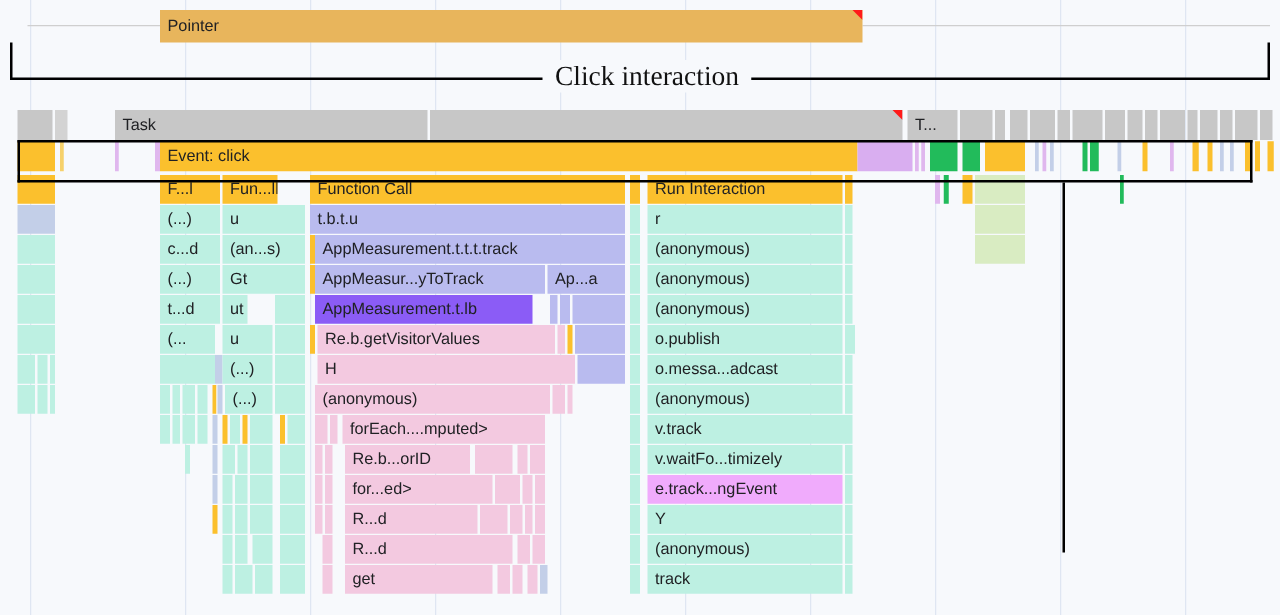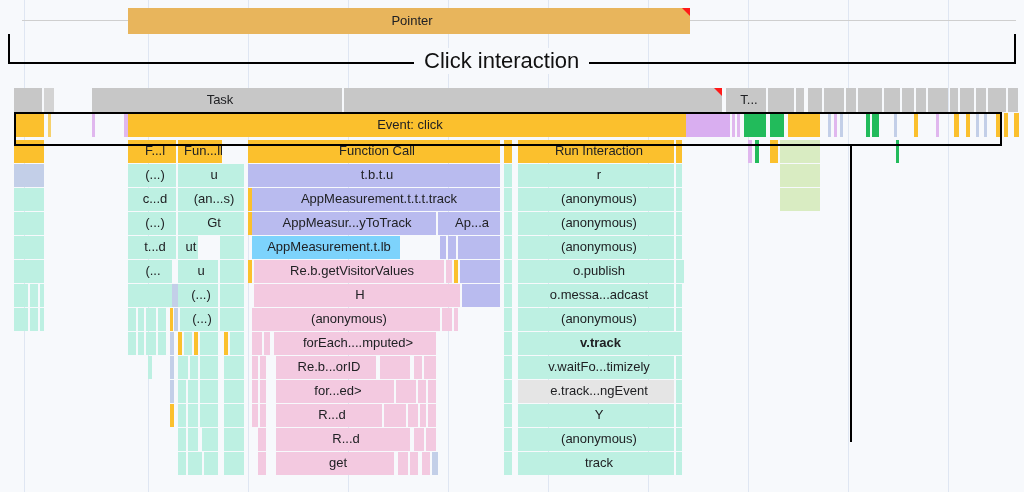--- a/index.html
+++ b/index.html
@@ -11,21 +11,21 @@
     position:relative;
   }
   #stage{position:absolute;left:0;top:0;width:1024px;height:492px;overflow:hidden;}
 
   
   .gridline{position:absolute;top:0;width:1px;height:492px;background:#dfe6f2;}
 
   
   .bar{position:absolute;box-sizing:border-box;overflow:hidden;
        white-space:nowrap;font-size:13px;color:#202124;line-height:23px;}
-  .bar.lbl{padding-left:6px;text-align:center;}
+  .bar.lbl{padding-left:6px;}
 
   .c-orange{background:#e8b55c;}
 
   
   .hatch{
     background-image:repeating-linear-gradient(
       -45deg,#f3a2a2 0px,#f3a2a2 2px,#fdeaea 2px,#fdeaea 6px);
   }
   .warn-tri{position:absolute;width:0;height:0;
     border-top:8px solid #ff1a1a;border-left:8px solid transparent;}
@@ -67,21 +67,21 @@
   <div class="track-rule" style="left:690px;top:20px;width:326px;"></div>
 
   <div class="bar lbl c-orange" style="left:128px;top:8px;width:562px;height:26px;line-height:26px;">
     <span>Pointer</span>
     <span class="warn-tri" style="right:0;top:0;"></span>
   </div>
 
   <div class="ann-line" style="left:8px;top:34px;width:2px;height:30px;"></div>
   <div class="ann-line" style="left:1014px;top:34px;width:2px;height:30px;"></div>
   <div class="ann-line" style="left:8px;top:62px;width:1008px;height:2px;"></div>
-  <div class="ann-label" style="left:414px;top:48px;">Click interaction</div>
+  <div class="ann-label" style="left:434px;top:48px;font-family:Liberation Serif, serif;">Click interaction</div>
 
   <div id="rows">
       <div>
         <div class="bar" style="left: 14px; top: 88px; width: 28px; height: 24px; line-height: 23px; background: rgb(199, 199, 199);"></div>
         <div class="bar" style="left: 44px; top: 88px; width: 10px; height: 24px; line-height: 23px; background: rgb(211, 211, 211);"></div>
         <div class="bar lbl" style="left: 92px; top: 88px; width: 250px; height: 24px; line-height: 23px; background: rgb(199, 199, 199);"><span>Task</span></div>
         <div class="bar hatch" style="left: 344px; top: 88px; width: 378px; height: 24px; line-height: 23px; background: rgb(199, 199, 199);">
           <span class="warn-tri" style="right: 0px; top: 0px;"></span>
         </div>
         <div class="bar lbl" style="left: 726px; top: 88px; width: 40px; height: 24px; line-height: 23px; background: rgb(199, 199, 199);"><span>T...</span></div>
@@ -173,21 +173,21 @@
         <div class="bar lbl" style="left: 438px; top: 212px; width: 62px; height: 23px; line-height: 22px; background: rgb(185, 187, 239);"><span>Ap...a</span></div>
         <div class="bar" style="left: 504px; top: 212px; width: 8px; height: 23px; line-height: 22px; background: rgb(189, 240, 226);"></div>
         <div class="bar lbl" style="left: 518px; top: 212px; width: 156px; height: 23px; line-height: 22px; background: rgb(189, 240, 226);"><span>(anonymous)</span></div>
         <div class="bar" style="left: 676px; top: 212px; width: 6px; height: 23px; line-height: 22px; background: rgb(189, 240, 226);"></div>
       </div>
       <div>
         <div class="bar" style="left: 14px; top: 236px; width: 30px; height: 23px; line-height: 22px; background: rgb(189, 240, 226);"></div>
         <div class="bar lbl" style="left: 128px; top: 236px; width: 48px; height: 23px; line-height: 22px; background: rgb(189, 240, 226);"><span>t...d</span></div>
         <div class="bar lbl" style="left: 178px; top: 236px; width: 20px; height: 23px; line-height: 22px; background: rgb(189, 240, 226);"><span>ut</span></div>
         <div class="bar" style="left: 220px; top: 236px; width: 24px; height: 23px; line-height: 22px; background: rgb(189, 240, 226);"></div>
-        <div class="bar lbl" style="left: 252px; top: 236px; width: 148px; height: 23px; line-height: 22px; background: #7dd3fc;"><span>AppMeasurement.t.lb</span></div>
+        <div class="bar lbl" style="left: 252px; top: 236px; width: 174px; height: 23px; line-height: 22px; background: #8b5cf6;"><span>AppMeasurement.t.lb</span></div>
         <div class="bar" style="left: 440px; top: 236px; width: 6px; height: 23px; line-height: 22px; background: rgb(185, 187, 239);"></div>
         <div class="bar" style="left: 448px; top: 236px; width: 8px; height: 23px; line-height: 22px; background: rgb(185, 187, 239);"></div>
         <div class="bar" style="left: 458px; top: 236px; width: 42px; height: 23px; line-height: 22px; background: rgb(185, 187, 239);"></div>
         <div class="bar" style="left: 504px; top: 236px; width: 8px; height: 23px; line-height: 22px; background: rgb(189, 240, 226);"></div>
         <div class="bar lbl" style="left: 518px; top: 236px; width: 156px; height: 23px; line-height: 22px; background: rgb(189, 240, 226);"><span>(anonymous)</span></div>
         <div class="bar" style="left: 676px; top: 236px; width: 6px; height: 23px; line-height: 22px; background: rgb(189, 240, 226);"></div>
       </div>
       <div>
         <div class="bar" style="left: 14px; top: 260px; width: 30px; height: 23px; line-height: 22px; background: rgb(189, 240, 226);"></div>
         <div class="bar lbl" style="left: 128px; top: 260px; width: 44px; height: 23px; line-height: 22px; background: rgb(189, 240, 226);"><span>(...</span></div>
@@ -244,21 +244,21 @@
         <div class="bar" style="left: 178px; top: 332px; width: 4px; height: 23px; line-height: 22px; background: rgb(251, 192, 45);"></div>
         <div class="bar" style="left: 184px; top: 332px; width: 8px; height: 23px; line-height: 22px; background: rgb(189, 240, 226);"></div>
         <div class="bar" style="left: 194px; top: 332px; width: 4px; height: 23px; line-height: 22px; background: rgb(251, 192, 45);"></div>
         <div class="bar" style="left: 200px; top: 332px; width: 18px; height: 23px; line-height: 22px; background: rgb(189, 240, 226);"></div>
         <div class="bar" style="left: 224px; top: 332px; width: 4px; height: 23px; line-height: 22px; background: rgb(251, 192, 45);"></div>
         <div class="bar" style="left: 230px; top: 332px; width: 14px; height: 23px; line-height: 22px; background: rgb(189, 240, 226);"></div>
         <div class="bar" style="left: 252px; top: 332px; width: 10px; height: 23px; line-height: 22px; background: rgb(243, 201, 224);"></div>
         <div class="bar" style="left: 264px; top: 332px; width: 6px; height: 23px; line-height: 22px; background: rgb(243, 201, 224);"></div>
         <div class="bar lbl" style="left: 274px; top: 332px; width: 162px; height: 23px; line-height: 22px; background: rgb(243, 201, 224);"><span>forEach....mputed&gt;</span></div>
         <div class="bar" style="left: 504px; top: 332px; width: 8px; height: 23px; line-height: 22px; background: rgb(189, 240, 226);"></div>
-        <div class="bar lbl" style="left: 518px; top: 332px; width: 159px; height: 23px; line-height: 22px; background: rgb(189, 240, 226); font-weight: bold;"><span>v.track</span></div>
+        <div class="bar lbl" style="left: 518px; top: 332px; width: 159px; height: 23px; line-height: 22px; background: rgb(189, 240, 226);"><span>v.track</span></div>
         <div class="bar" style="left: 676px; top: 332px; width: 6px; height: 23px; line-height: 22px; background: rgb(189, 240, 226);"></div>
       </div>
       <div>
         <div class="bar" style="left: 148px; top: 356px; width: 4px; height: 23px; line-height: 22px; background: rgb(189, 240, 226);"></div>
         <div class="bar" style="left: 170px; top: 356px; width: 4px; height: 23px; line-height: 22px; background: rgb(195, 207, 232);"></div>
         <div class="bar" style="left: 178px; top: 356px; width: 10px; height: 23px; line-height: 22px; background: rgb(189, 240, 226);"></div>
         <div class="bar" style="left: 190px; top: 356px; width: 8px; height: 23px; line-height: 22px; background: rgb(189, 240, 226);"></div>
         <div class="bar" style="left: 200px; top: 356px; width: 18px; height: 23px; line-height: 22px; background: rgb(189, 240, 226);"></div>
         <div class="bar" style="left: 224px; top: 356px; width: 20px; height: 23px; line-height: 22px; background: rgb(189, 240, 226);"></div>
         <div class="bar" style="left: 252px; top: 356px; width: 6px; height: 23px; line-height: 22px; background: rgb(243, 201, 224);"></div>
@@ -277,21 +277,21 @@
         <div class="bar" style="left: 188px; top: 380px; width: 10px; height: 23px; line-height: 22px; background: rgb(189, 240, 226);"></div>
         <div class="bar" style="left: 200px; top: 380px; width: 18px; height: 23px; line-height: 22px; background: rgb(189, 240, 226);"></div>
         <div class="bar" style="left: 224px; top: 380px; width: 20px; height: 23px; line-height: 22px; background: rgb(189, 240, 226);"></div>
         <div class="bar" style="left: 252px; top: 380px; width: 6px; height: 23px; line-height: 22px; background: rgb(243, 201, 224);"></div>
         <div class="bar" style="left: 260px; top: 380px; width: 6px; height: 23px; line-height: 22px; background: rgb(243, 201, 224);"></div>
         <div class="bar lbl" style="left: 276px; top: 380px; width: 118px; height: 23px; line-height: 22px; background: rgb(243, 201, 224);"><span>for...ed&gt;</span></div>
         <div class="bar" style="left: 396px; top: 380px; width: 20px; height: 23px; line-height: 22px; background: rgb(243, 201, 224);"></div>
         <div class="bar" style="left: 418px; top: 380px; width: 8px; height: 23px; line-height: 22px; background: rgb(243, 201, 224);"></div>
         <div class="bar" style="left: 428px; top: 380px; width: 8px; height: 23px; line-height: 22px; background: rgb(243, 201, 224);"></div>
         <div class="bar" style="left: 504px; top: 380px; width: 8px; height: 23px; line-height: 22px; background: rgb(189, 240, 226);"></div>
-        <div class="bar lbl" style="left: 518px; top: 380px; width: 156px; height: 23px; line-height: 22px; background: #e5e5e5;"><span>e.track...ngEvent</span></div>
+        <div class="bar lbl" style="left: 518px; top: 380px; width: 156px; height: 23px; line-height: 22px; background: #f0abfc;"><span>e.track...ngEvent</span></div>
         <div class="bar" style="left: 676px; top: 380px; width: 6px; height: 23px; line-height: 22px; background: rgb(189, 240, 226);"></div>
       </div>
       <div>
         <div class="bar" style="left: 170px; top: 404px; width: 4px; height: 23px; line-height: 22px; background: rgb(251, 192, 45);"></div>
         <div class="bar" style="left: 178px; top: 404px; width: 8px; height: 23px; line-height: 22px; background: rgb(189, 240, 226);"></div>
         <div class="bar" style="left: 188px; top: 404px; width: 10px; height: 23px; line-height: 22px; background: rgb(189, 240, 226);"></div>
         <div class="bar" style="left: 200px; top: 404px; width: 18px; height: 23px; line-height: 22px; background: rgb(189, 240, 226);"></div>
         <div class="bar" style="left: 224px; top: 404px; width: 20px; height: 23px; line-height: 22px; background: rgb(189, 240, 226);"></div>
         <div class="bar" style="left: 252px; top: 404px; width: 6px; height: 23px; line-height: 22px; background: rgb(243, 201, 224);"></div>
         <div class="bar" style="left: 260px; top: 404px; width: 6px; height: 23px; line-height: 22px; background: rgb(243, 201, 224);"></div>

